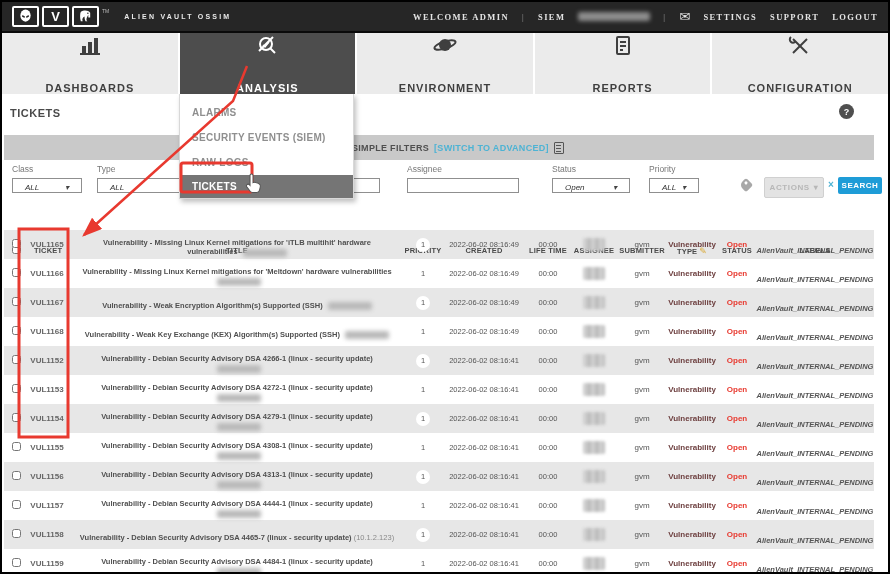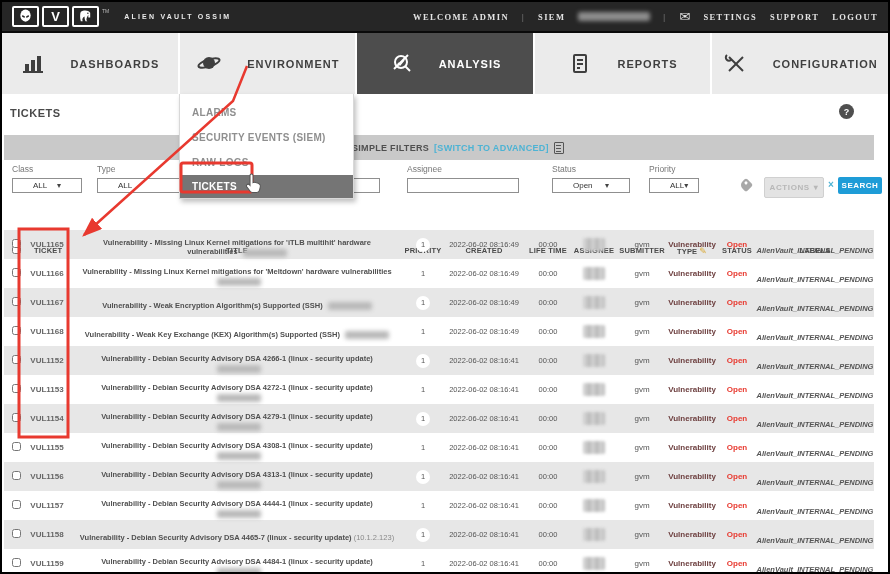--- a/index.html
+++ b/index.html
@@ -20,21 +20,21 @@
   .topbar-right { margin-left:auto; display:flex; align-items:center; gap:13px;
                   color:#e4e4e4; font-size:8.5px; font-weight:bold; letter-spacing:1.4px;font-family:Liberation Serif, serif; }
   .topbar-right .sep { color:#9a9a9a; font-weight:normal; }
   .redact-dark { display:inline-block; width:72px; height:9px; background:#8d8d8d;
                  border-radius:2px; filter:blur(2px); }
   .mail { font-size:13px; letter-spacing:0; font-weight:normal; }
 
   
   .mainnav { position:absolute; top:31px; left:0; width:100%; height:61px; display:flex;
              background:#fff; gap:2px; }
-  .navtab { flex:1; background:#ebebeb; display:flex; flex-direction:row;
+  .navtab { flex:1; background:#ebebeb; display:flex; flex-direction:column;
             align-items:center; justify-content:center; gap:24px; cursor:pointer; }
   .navtab .nlabel { font-size:11px; font-weight:bold; letter-spacing:1px; color:#3f3f3f; }
   .navtab svg { stroke:#3f3f3f; fill:none; stroke-width:2; }
   .navtab.active { background:#4d4d4d; }
   .navtab.active .nlabel { color:#fff; }
   .navtab.active svg { stroke:#fff; }
 
   
   .page-head { position:absolute; top:92px; left:0; width:100%; height:41px; background:#fff; }
   .page-title { position:absolute; left:8px; top:13px; font-size:11px; font-weight:bold;
@@ -50,21 +50,21 @@
   .filterbar a { color:#4db3d4; text-decoration:none; font-weight:bold; cursor:pointer; }
   .adv-icon { width:10px; height:12px; border:1.5px solid #555; border-radius:1px; position:relative; }
   .adv-icon::before { content:""; position:absolute; left:1px; top:2px; width:5px; height:1.5px;
                       background:#555; box-shadow:0 3px 0 #555, 0 6px 0 #555; }
 
   
   .filters { position:absolute; top:158px; left:0; width:872px; height:40px; background:#fff;
              font-size:8.5px; color:#777; }
   .flabel { position:absolute; top:4px; }
   .fbox { position:absolute; top:18px; height:15px; border:1px solid #8f8f8f; background:#fff;
-          font-size:8px; color:#333; display:flex; align-items:center; padding:0 20px; }
+          font-size:8px; color:#333; display:flex; align-items:flex-end; padding:0 12px;font-style:italic; }
   .fbox .chev { margin-left:auto; font-size:8px; color:#444; }
   .btn-actions { position:absolute; left:762px; top:17px; width:60px; height:21px; background:#e3e3e3;
                  border:1px solid #d0d0d0; border-radius:2px; color:#b7b7b7; font-size:8px;
                  font-weight:bold; letter-spacing:0.6px; display:flex; align-items:center;
                  justify-content:center; gap:4px; }
   .blue-x { position:absolute; left:826px; top:19px; color:#4db3d4; font-size:10px; font-weight:bold; }
   .btn-search { position:absolute; left:836px; top:17px; width:44px; height:17px; background:#1e9cd7;
                 border:none; border-radius:2px; color:#fff; font-size:8px; font-weight:bold;
                 letter-spacing:0.5px; display:flex; align-items:center; justify-content:center;
                 cursor:pointer; }
@@ -152,35 +152,35 @@
   <div class="mainnav">
     <div class="navtab">
       <svg width="26" height="24" viewBox="0 0 26 24">
           <rect x="5" y="12" width="4" height="7" fill="#3f3f3f" stroke="none"></rect>
           <rect x="11" y="8" width="4" height="11" fill="#3f3f3f" stroke="none"></rect>
           <rect x="17" y="4" width="4" height="15" fill="#3f3f3f" stroke="none"></rect>
           <line x1="3" y1="20" x2="23" y2="20"></line>
         </svg>
       <span class="nlabel">DASHBOARDS</span>
     </div>
-    <div class="navtab">
-      <svg width="28" height="24" viewBox="0 0 28 24">
-          <circle cx="14" cy="11" r="6" fill="#3f3f3f" stroke="none"></circle>
-          <ellipse cx="14" cy="11" rx="11" ry="3.5" transform="rotate(-18 14 11)"></ellipse>
-        </svg>
-      <span class="nlabel">ENVIRONMENT</span>
-    </div>
     <div class="navtab active">
       <svg width="26" height="24" viewBox="0 0 26 24">
           <circle cx="12" cy="10" r="6"></circle>
           <line x1="16.5" y1="14.5" x2="21" y2="19"></line>
           <line x1="5" y1="17" x2="19" y2="3"></line>
           <path d="M9 11 l2 2 l4 -5" stroke-width="1.5"></path>
         </svg>
       <span class="nlabel">ANALYSIS</span>
+    </div>
+    <div class="navtab">
+      <svg width="28" height="24" viewBox="0 0 28 24">
+          <circle cx="14" cy="11" r="6" fill="#3f3f3f" stroke="none"></circle>
+          <ellipse cx="14" cy="11" rx="11" ry="3.5" transform="rotate(-18 14 11)"></ellipse>
+        </svg>
+      <span class="nlabel">ENVIRONMENT</span>
     </div>
     <div class="navtab">
       <svg width="26" height="24" viewBox="0 0 26 24">
           <rect x="7" y="3" width="12" height="17" rx="1"></rect>
           <line x1="10" y1="8" x2="16" y2="8"></line>
           <line x1="10" y1="12" x2="16" y2="12"></line>
           <line x1="10" y1="16" x2="13" y2="16"></line>
         </svg>
       <span class="nlabel">REPORTS</span>
     </div>

